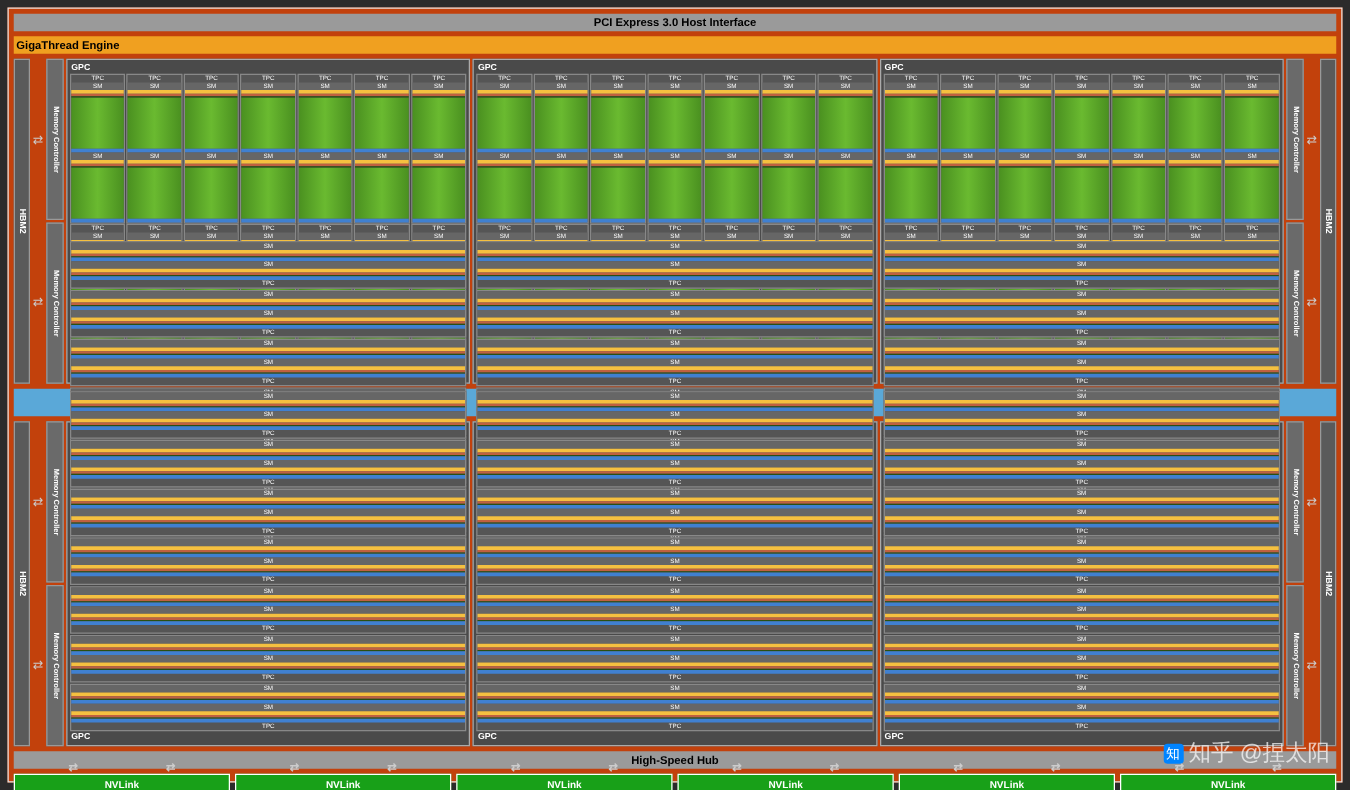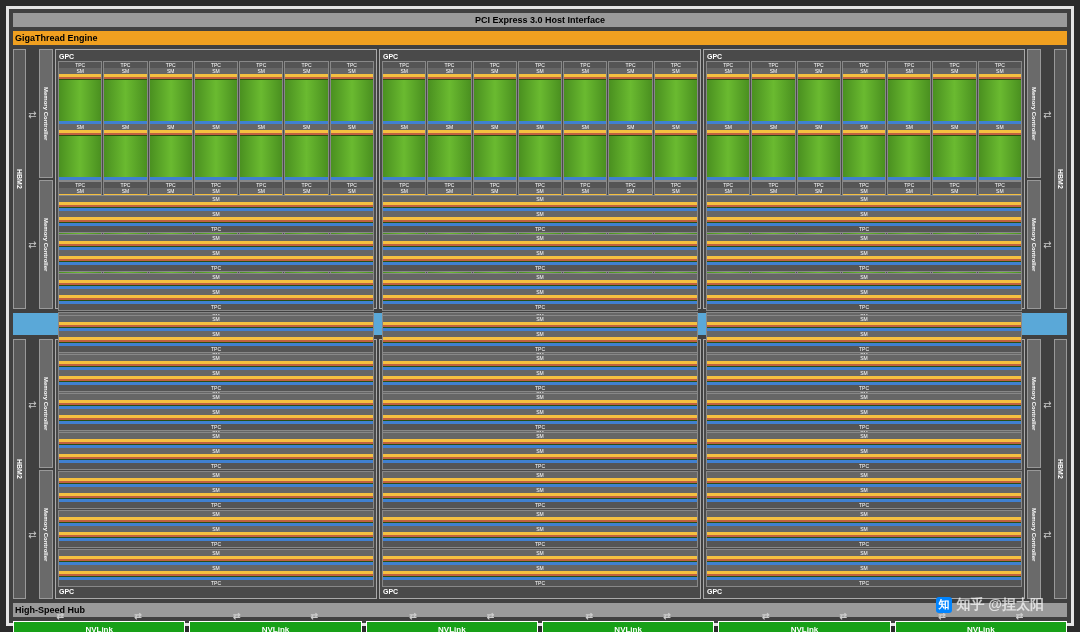--- a/index.html
+++ b/index.html
@@ -1,45 +1,45 @@
 <!DOCTYPE html>
 <html><head>
 <meta charset="utf-8">
 <style>
 *{box-sizing:border-box;margin:0;padding:0}
 body{background:#2b2b2b;font-family:Arial,sans-serif;font-size:7px;color:#fff;width:1080px;height:632px;overflow:hidden;position:relative}
-.chip{position:absolute;left:6px;top:6px;right:6px;bottom:6px;background:#404040;border:3px solid #e5e5e5}
+.chip{position:absolute;left:6px;top:6px;right:6px;bottom:6px;background:#c2410c;border:1px solid #e5e5e5}
 .pci{background:#9a9a9a;color:#000;text-align:center;font-weight:bold;font-size:9px;padding:2px;margin:4px}
 .giga{background:#f0a020;color:#000;text-align:left;font-weight:bold;font-size:9px;padding:2px;margin:0 4px 4px}
 .main-row{display:flex;height:260px;padding:0 4px}
 .hbm-col{width:13px;background:#5a5a5a;border:1px solid #999;writing-mode:vertical-rl;text-align:center;display:flex;align-items:center;justify-content:center;font-size:7px;font-weight:bold}
 .arrow-col{width:13px;display:flex;flex-direction:column;justify-content:space-around;align-items:center;color:#ccc;font-size:10px}
 .mc-col{width:14px;display:flex;flex-direction:column;gap:2px}
 .mc{flex:1;background:#6a6a6a;border:1px solid #999;writing-mode:vertical-rl;text-align:center;display:flex;align-items:center;justify-content:center;font-size:6px;font-weight:bold}
 .gpc-area{flex:1;display:flex;gap:2px;margin:0 2px}
 .gpc{flex:1;background:#4a4a4a;border:1px solid #aaa;padding:2px}
 .gpc-label{font-size:7px;font-weight:bold;padding:1px}
 .tpc-row{display:flex;gap:1px;height:120px}
 .tpc{flex:1;background:#555;border:1px solid #888;display:flex;flex-direction:column}
 .tpc-lbl{font-size:5px;text-align:center;padding:0}
 .sm-lbl{font-size:5px;text-align:center;background:#666}
 .sm-top{height:3px;background:#f5c040}
 .sm-mid{height:2px;background:#c06040}
 .sm-core{flex:1;background:linear-gradient(90deg,#4a9020 0%,#6aba30 50%,#4a9020 100%);border-top:1px solid #2a5010}
 .sm-bot{height:3px;background:#4080d0}
 .l2{background:#5aa8d8;color:#000;text-align:center;font-weight:bold;font-size:9px;padding:6px;margin:4px}
-.hsh{background:#9a9a9a;color:#000;text-align:left;font-weight:bold;font-size:9px;padding:2px;margin:4px}
+.hsh{background:#9a9a9a;color:#000;text-align:center;font-weight:bold;font-size:9px;padding:2px;margin:4px}
 .nv-row{display:flex;gap:4px;padding:0 4px 4px}
 .nv{flex:1;background:#18a018;border:1px solid #fff;text-align:center;font-weight:bold;font-size:8px;padding:3px;position:relative}
 .nv::before,.nv::after{content:"⇄";position:absolute;top:-11px;font-size:9px;color:#ccc}
 .nv::before{left:25%}
 .nv::after{right:25%}
 .bottom .tpc-row{flex-direction:column-reverse}
 .bottom .gpc{display:flex;flex-direction:column-reverse}
-.watermark{position:absolute;bottom:18px;right:36px;font-size:14px;color:rgba(255,255,255,0.7);font-weight:bold;z-index:10}
+.watermark{position:absolute;bottom:18px;right:16px;font-size:18px;color:rgba(255,255,255,0.7);font-weight:normal;z-index:10}
 .wm-logo{display:inline-block;width:16px;height:16px;background:#0084ff;border-radius:3px;vertical-align:middle;margin-right:4px;position:relative}
 .wm-logo::after{content:"知";color:#fff;font-size:11px;position:absolute;left:2px;top:0}
 </style>
 </head>
 <body>
 
 <div class="chip">
   <div class="pci">PCI Express 3.0 Host Interface</div>
   <div class="giga">GigaThread Engine</div>
 

